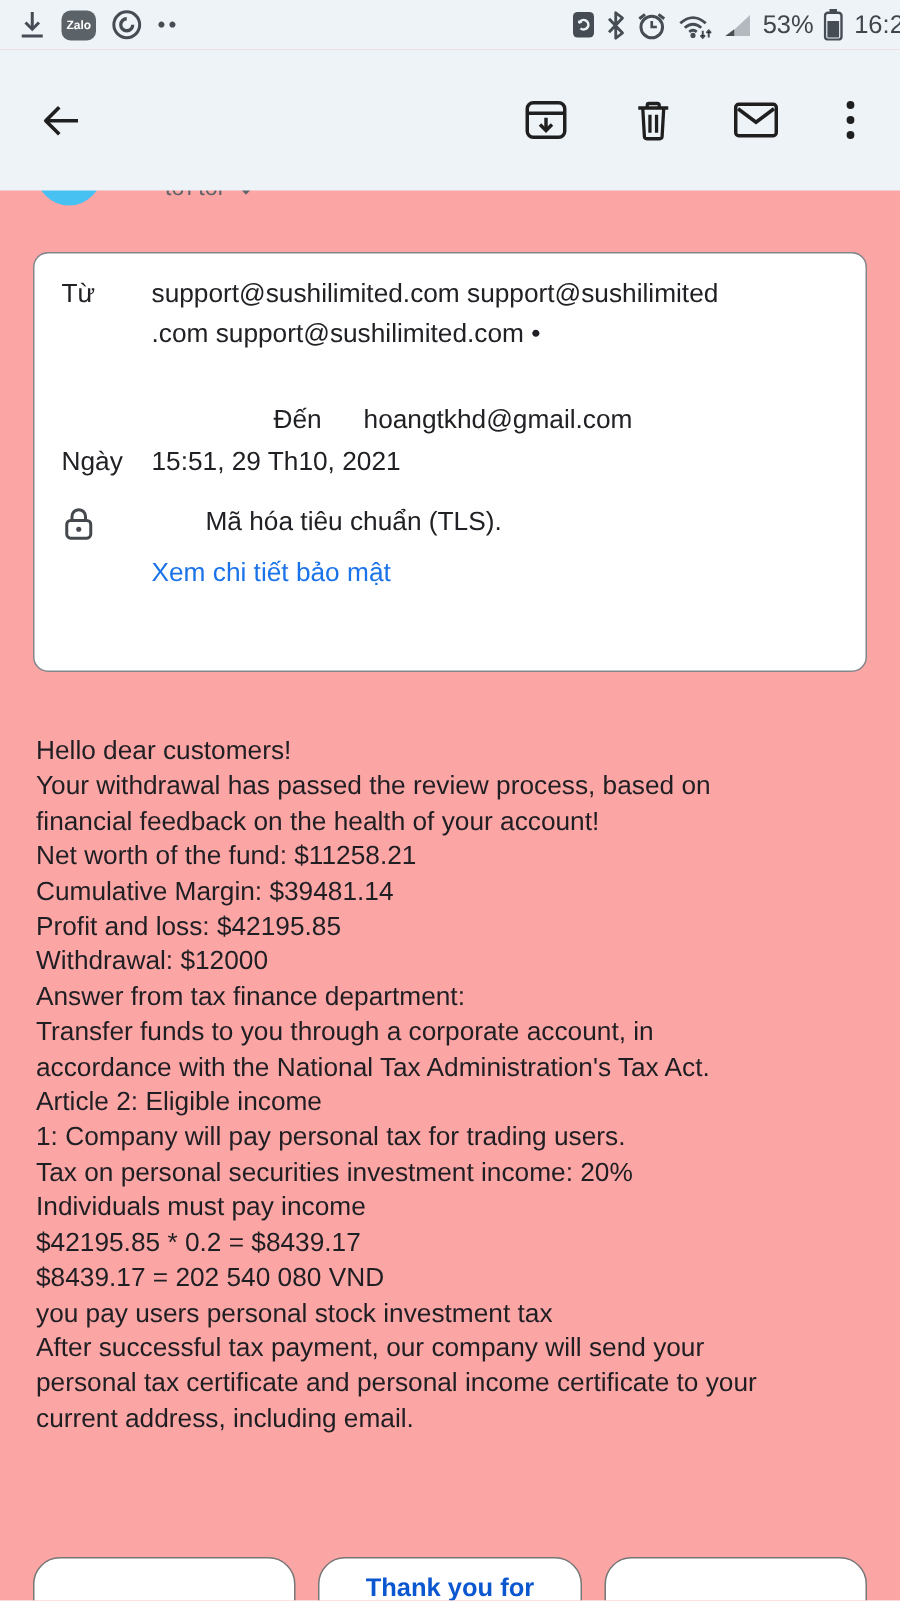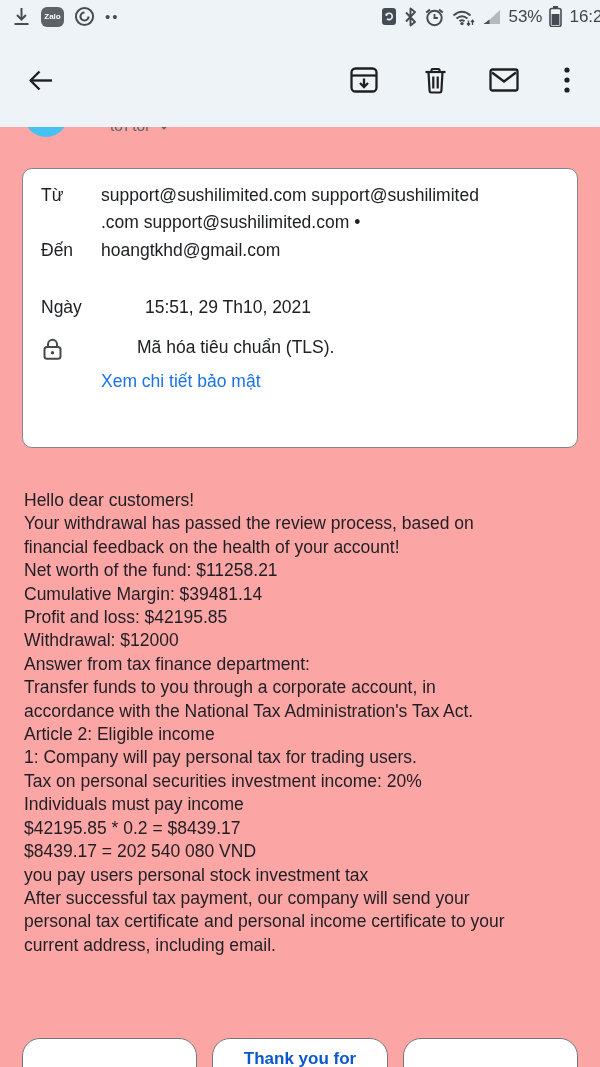--- a/index.html
+++ b/index.html
@@ -31,21 +31,21 @@
           background:#47c1f2;z-index:10;}
   .recipient{position:absolute;left:110px;top:117px;z-index:10;display:flex;align-items:center;
              gap:9px;font-size:15.5px;color:#5f6368;}
 
   
   .card{position:absolute;left:22px;top:168px;width:556px;height:280px;box-sizing:border-box;
         border:1.6px solid #82878b;border-radius:10px;background:#fff;}
   .row{position:absolute;left:18px;right:14px;display:flex;}
   .row .lbl{width:60px;flex:none;font-size:17.5px;color:#202124;line-height:27px;}
   .row .val{font-size:17.5px;color:#202124;line-height:27px;}
-  .r-from{top:13px;} .r-to{top:68px;} .r-date{top:125px;gap:44px;} .r-sec{top:165px;gap:36px;}
+  .r-from{top:13px;} .r-to{top:97px;justify-content:center;} .r-date{top:125px;} .r-sec{top:165px;gap:36px;}
   .r-sec .lbl{padding-top:2px;}
   .sec-link{position:absolute;left:78px;top:199px;font-size:17.5px;color:#1a73e8;line-height:27px;cursor:pointer;}
 
   
   .mailbody{position:absolute;left:24px;top:489px;width:556px;}
   .bline{font-size:17.5px;line-height:23.4px;color:#1f1f23;white-space:nowrap;}
 
   
   .chips{position:absolute;left:22px;top:1038px;width:556px;display:flex;gap:15px;}
   .chip{flex:1;height:48px;box-sizing:border-box;border:1.6px solid #747775;border-radius:18px;

